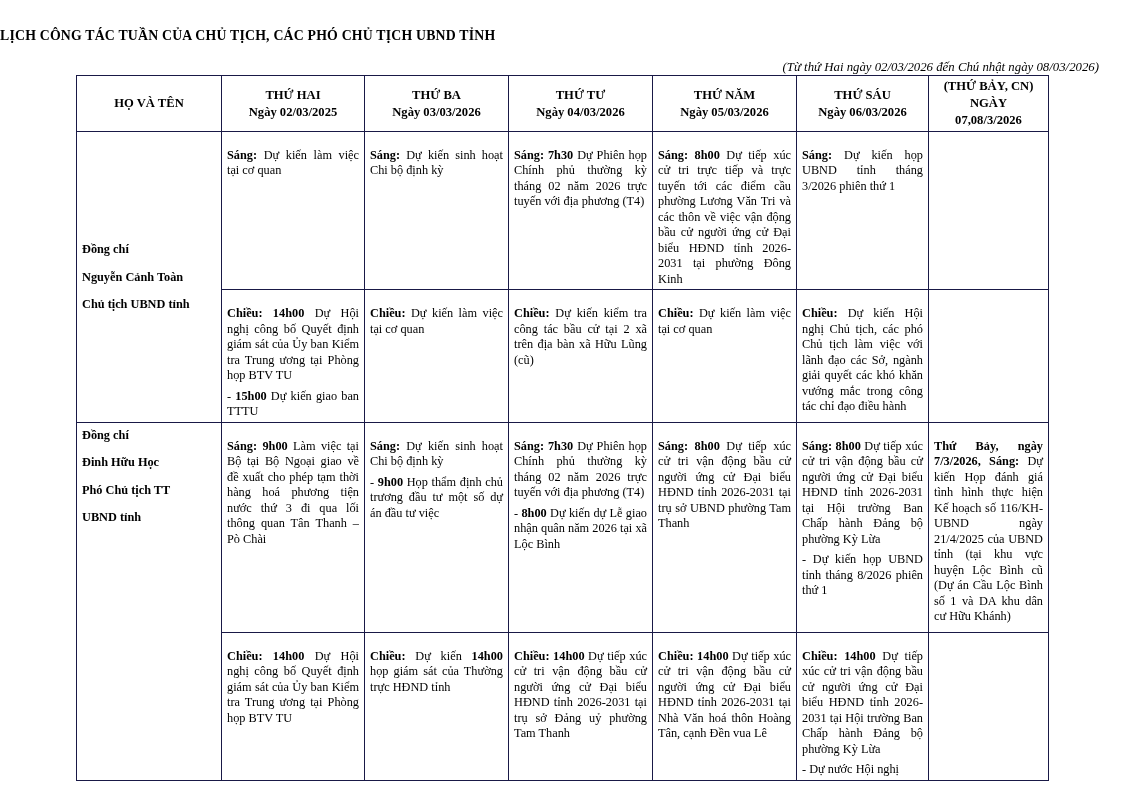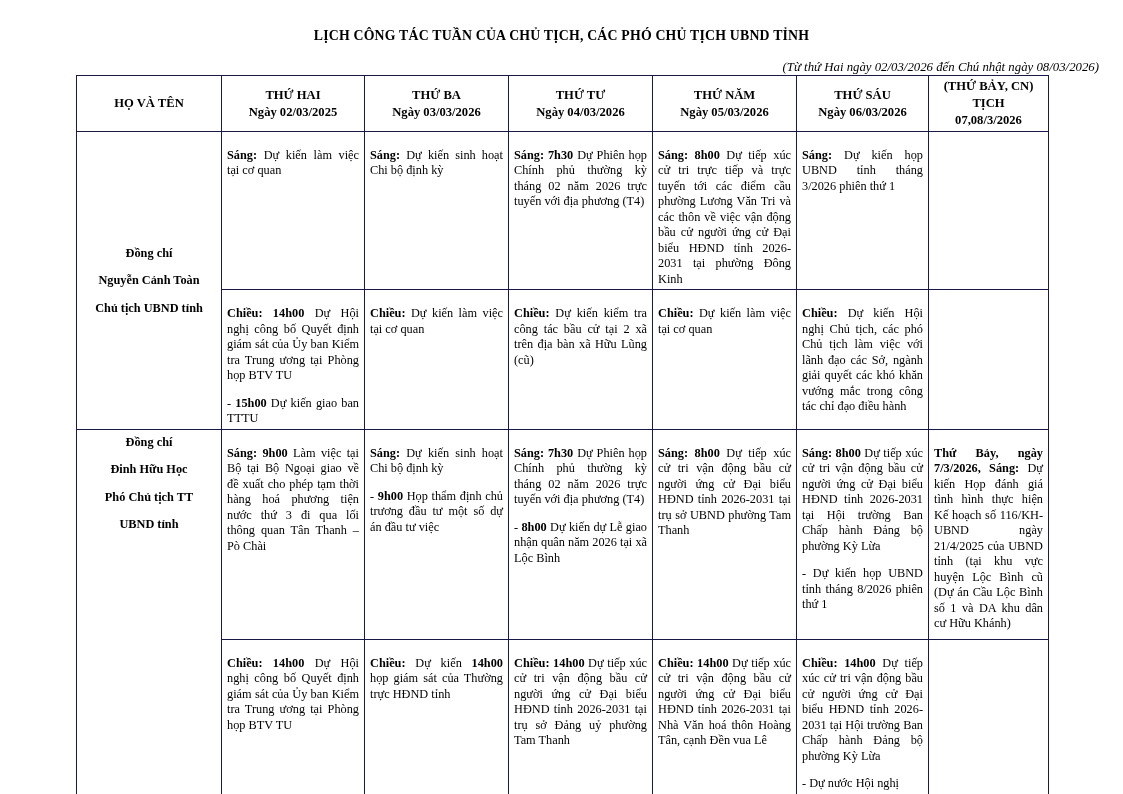--- a/index.html
+++ b/index.html
@@ -6,21 +6,21 @@
   html, body { background: #ffffff; }
   body {
     width: 1123px; height: 794px;
     position: relative;
     font-family: "Liberation Serif", "DejaVu Serif", serif;
     color: #000;
     overflow: hidden;
   }
   .doc-title {
     position: absolute; top: 28px; left: 0; width: 1123px;
-    text-align: center; font-weight: bold; font-size: 13.8px;
+    font-weight: bold; font-size: 13.8px;
     letter-spacing: 0.2px;
   }
   .doc-subtitle {
     position: absolute; top: 60px; left: 0; width: 1099px;
     text-align: right; font-style: italic; font-size: 12.8px;
   }
   table.schedule {
     position: absolute; top: 75px; left: 76px;
     width: 972px;
     border-collapse: collapse;
@@ -42,28 +42,27 @@
     line-height: 1.35;
     padding: 2px 3px;
   }
   tr.hdr { height: 50px; }
   tr.r1a { height: 145px; }
   tr.r1b { height: 128px; }
   tr.r2a { height: 210px; }
   tr.r2b { height: 145px; }
   td.name {
     font-weight: bold;
-    text-align: center;
     line-height: 1.38;
     padding: 4px 2px;
   }
   td.name.mid { vertical-align: middle; }
   td.name.top { vertical-align: top; padding-top: 5px; }
   td.cell .para { text-align: justify; margin-top: 13px; }
-  td.cell .para + .para { margin-top: 12px; }
+  td.cell .para + .para { margin-top: 5px; }
   th .para + .para { margin-top: 0; }
   td.name .para + .para { margin-top: 12px; }
   b { font-weight: bold; }
 </style>
 </head>
 <body>
 
 <div class="doc-title">LỊCH CÔNG TÁC TUẦN CỦA CHỦ TỊCH, CÁC PHÓ CHỦ TỊCH UBND TỈNH</div>
 <div class="doc-subtitle">(Từ thứ Hai ngày 02/03/2026 đến Chú nhật ngày 08/03/2026)</div>
 
@@ -97,21 +96,21 @@
       <th>
           <div class="para"><b>THỨ NĂM</b></div>
           <div class="para"><b>Ngày 05/03/2026</b></div>
         </th>
       <th>
           <div class="para"><b>THỨ SÁU</b></div>
           <div class="para"><b>Ngày 06/03/2026</b></div>
         </th>
       <th>
           <div class="para"><b>(THỨ BẢY, CN)</b></div>
-          <div class="para"><b>TỊCH</b></div>
+          <div class="para"><b>NGÀY</b></div>
           <div class="para"><b>07,08/3/2026</b></div>
         </th>
     </tr>
 
     <tr class="r1a">
       <td class="name mid" rowspan="2">
           <div class="para"><b>Đồng chí</b></div>
           <div class="para"><b>Nguyễn Cảnh Toàn</b></div>
           <div class="para"><b>Chủ tịch UBND tỉnh</b></div>
         </td>

